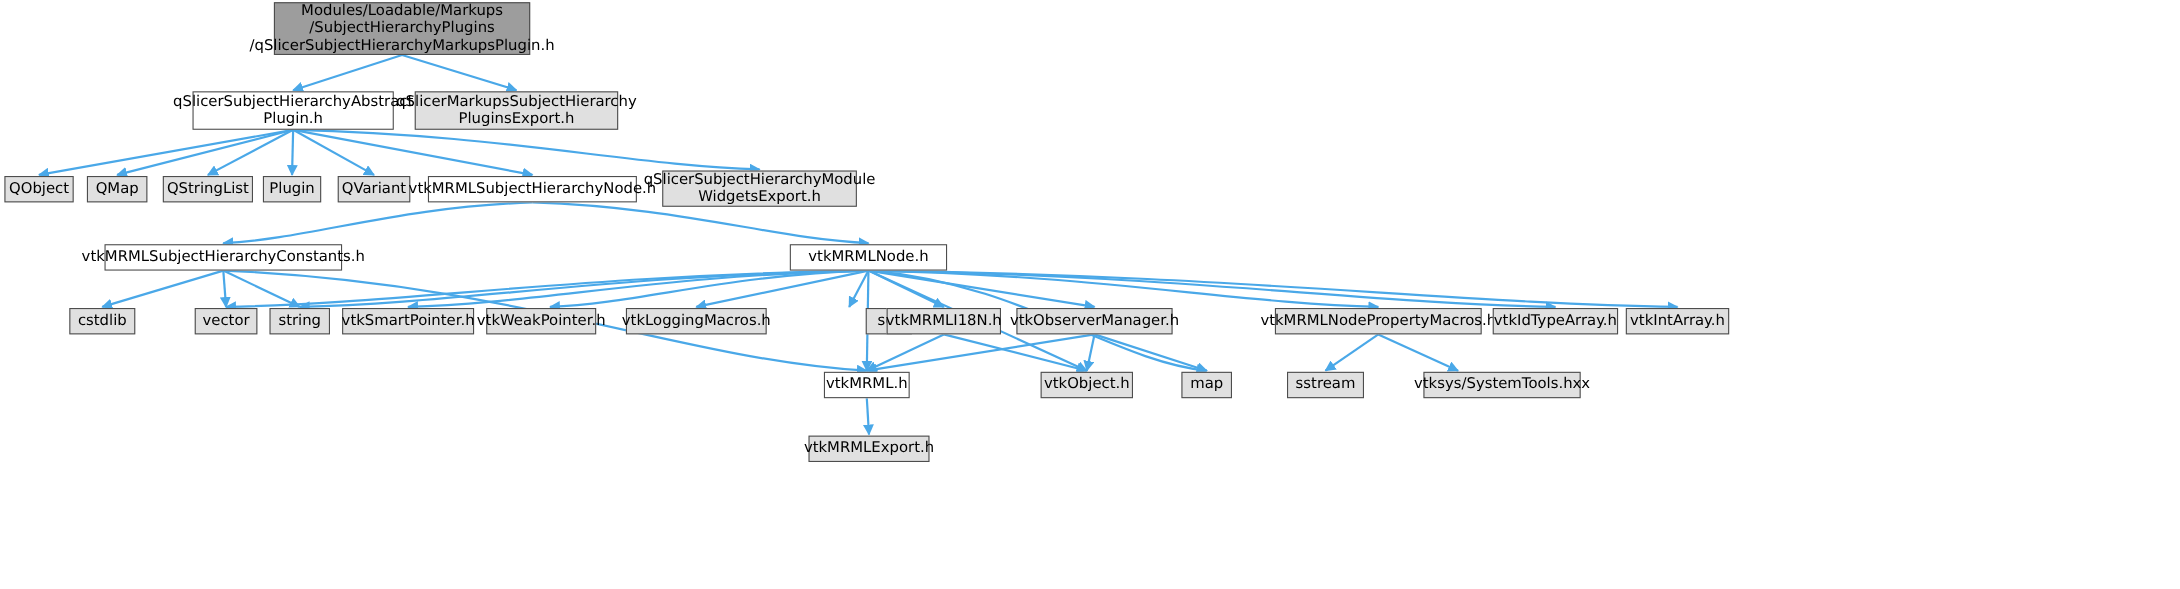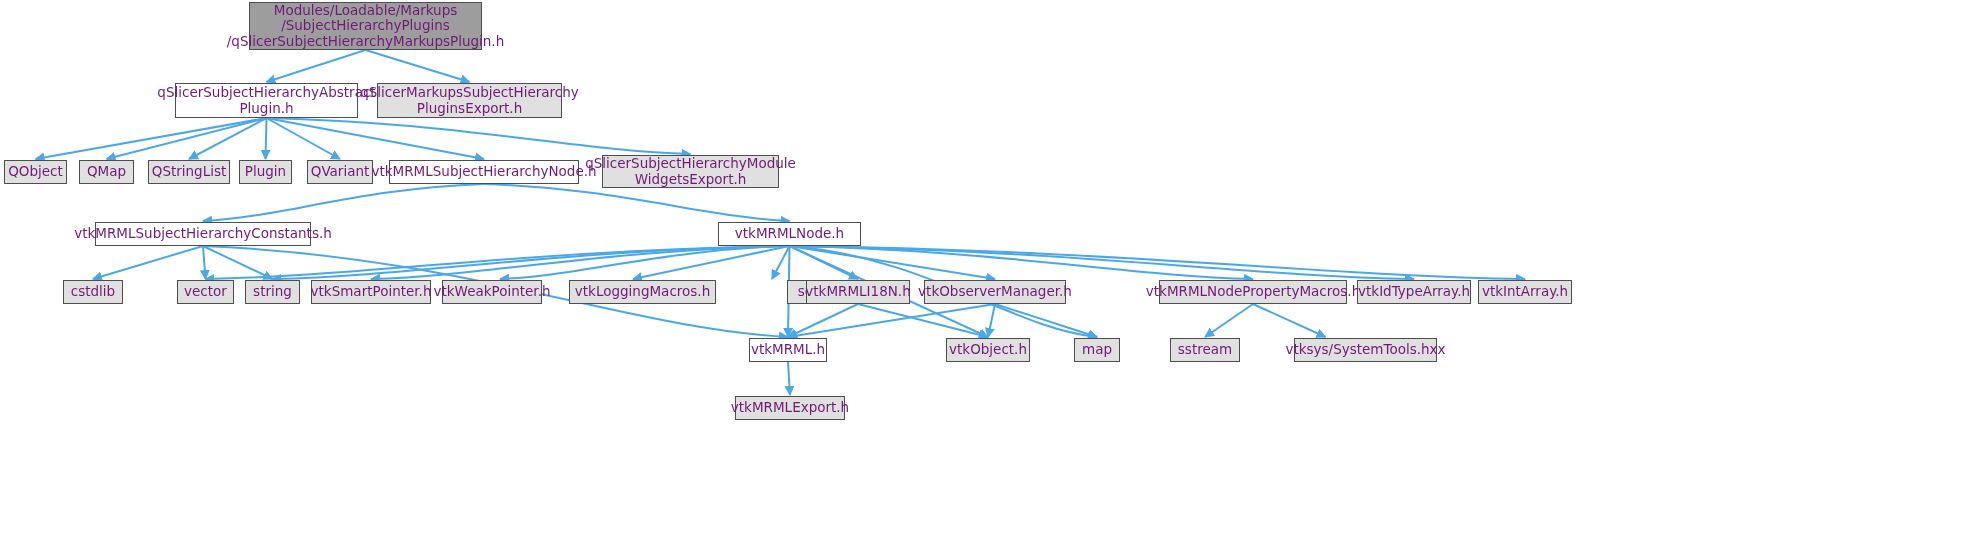--- a/index.html
+++ b/index.html
@@ -14,21 +14,21 @@
   .node{
     position:absolute;
     box-sizing:border-box;
     border:1px solid #4d4d4d;
     display:flex;
     align-items:center;
     justify-content:center;
     text-align:center;
     font-size:13.5px;
     line-height:15.5px;
-    color:#701a75;
+    color:#000000;
     white-space:pre-line;
     padding:1px 4px;
     z-index:5;
   }
   .n-white{background:#ffffff;}
   .n-grey{background:#e0e0e0;}
   .n-dark{background:#9d9d9d;}
 </style>
 </head>
 <body>
@@ -94,21 +94,21 @@
       <div class="node n-white" style="left: 389px; top: 160px; width: 190px; height: 24px;">vtkMRMLSubjectHierarchyNode.h</div>
       <div class="node n-grey" style="left: 602px; top: 155px; width: 177px; height: 33px;">qSlicerSubjectHierarchyModule
 WidgetsExport.h</div>
       <div class="node n-white" style="left: 95px; top: 222px; width: 216px; height: 24px;">vtkMRMLSubjectHierarchyConstants.h</div>
       <div class="node n-white" style="left: 718px; top: 222px; width: 143px; height: 24px;">vtkMRMLNode.h</div>
       <div class="node n-grey" style="left: 63px; top: 280px; width: 60px; height: 24px;">cstdlib</div>
       <div class="node n-grey" style="left: 177px; top: 280px; width: 57px; height: 24px;">vector</div>
       <div class="node n-grey" style="left: 245px; top: 280px; width: 55px; height: 24px;">string</div>
       <div class="node n-grey" style="left: 311px; top: 280px; width: 120px; height: 24px;">vtkSmartPointer.h</div>
       <div class="node n-grey" style="left: 442px; top: 280px; width: 100px; height: 24px;">vtkWeakPointer.h</div>
-      <div class="node n-grey" style="left: 569px; top: 280px; width: 147px; height: 24px;">vtkLoggingMacros.h</div>
+      <div class="node n-grey" style="left: 569px; top: 280px; width: 128px; height: 24px;">vtkLoggingMacros.h</div>
       <div class="node n-grey" style="left: 751px; top: 280px; width: 42px; height: 24px; margin-left: 36px;">set</div>
       <div class="node n-grey" style="left: 806px; top: 280px; width: 104px; height: 24px;">vtkMRMLI18N.h</div>
       <div class="node n-grey" style="left: 924px; top: 280px; width: 142px; height: 24px;">vtkObserverManager.h</div>
       <div class="node n-grey" style="left: 1159px; top: 280px; width: 188px; height: 24px;">vtkMRMLNodePropertyMacros.h</div>
       <div class="node n-grey" style="left: 1357px; top: 280px; width: 114px; height: 24px;">vtkIdTypeArray.h</div>
       <div class="node n-grey" style="left: 1478px; top: 280px; width: 94px; height: 24px;">vtkIntArray.h</div>
       <div class="node n-white" style="left: 749px; top: 338px; width: 78px; height: 24px;">vtkMRML.h</div>
       <div class="node n-grey" style="left: 946px; top: 338px; width: 84px; height: 24px;">vtkObject.h</div>
       <div class="node n-grey" style="left: 1074px; top: 338px; width: 46px; height: 24px;">map</div>
       <div class="node n-grey" style="left: 1170px; top: 338px; width: 70px; height: 24px; text-align: center;">sstream</div>

